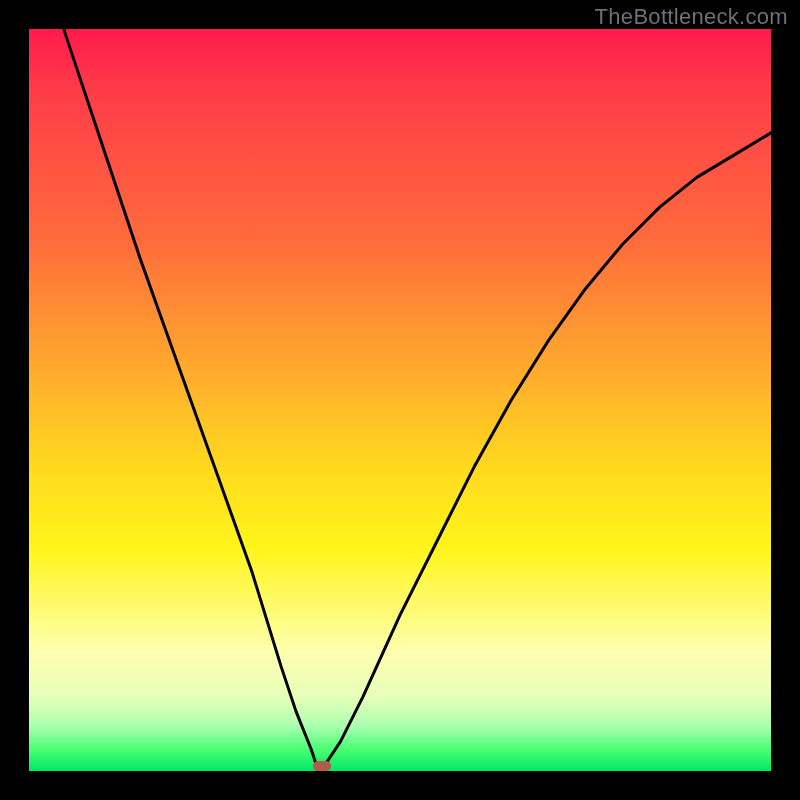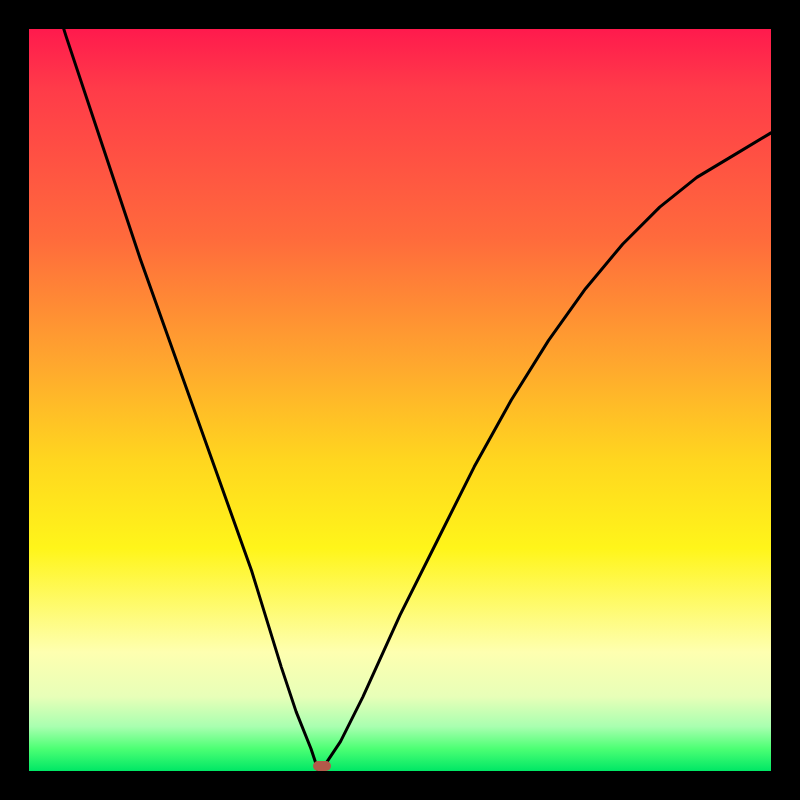--- a/index.html
+++ b/index.html
@@ -71,20 +71,21 @@
     font-size: 22px;
     font-weight: 500;
     letter-spacing: 0.3px;
   }
 </style>
 </head>
 <body>
 
 <div class="frame">
 
+  <div class="watermark">TheBottleneck.com</div>
 
   <div class="plot-outer">
     <div class="plot-area"></div>
 
     <svg class="curve" viewBox="0 0 742 742" preserveAspectRatio="none">
       <path id="curve-path" fill="none" stroke="#000000" stroke-width="3" stroke-linejoin="round" stroke-linecap="round" d="M0.0 -111.3 L37.1 7.4 L74.2 118.7 L111.3 230.0 L148.4 333.9 L185.5 437.8 L222.6 541.7 L252.3 638.1 L267.1 682.6 L282.0 719.7 L289.4 742.0 L296.8 734.6 L311.6 712.3 L333.9 667.8 L371.0 586.2 L408.1 512.0 L445.2 437.8 L482.3 371.0 L519.4 311.6 L556.5 259.7 L593.6 215.2 L630.7 178.1 L667.8 148.4 L704.9 126.1 L742.0 103.9"></path>
     </svg>
 
     <div class="marker" id="marker" style="left: 293.09px; top: 736.806px; background: rgb(179, 90, 74);"></div>
   </div>

